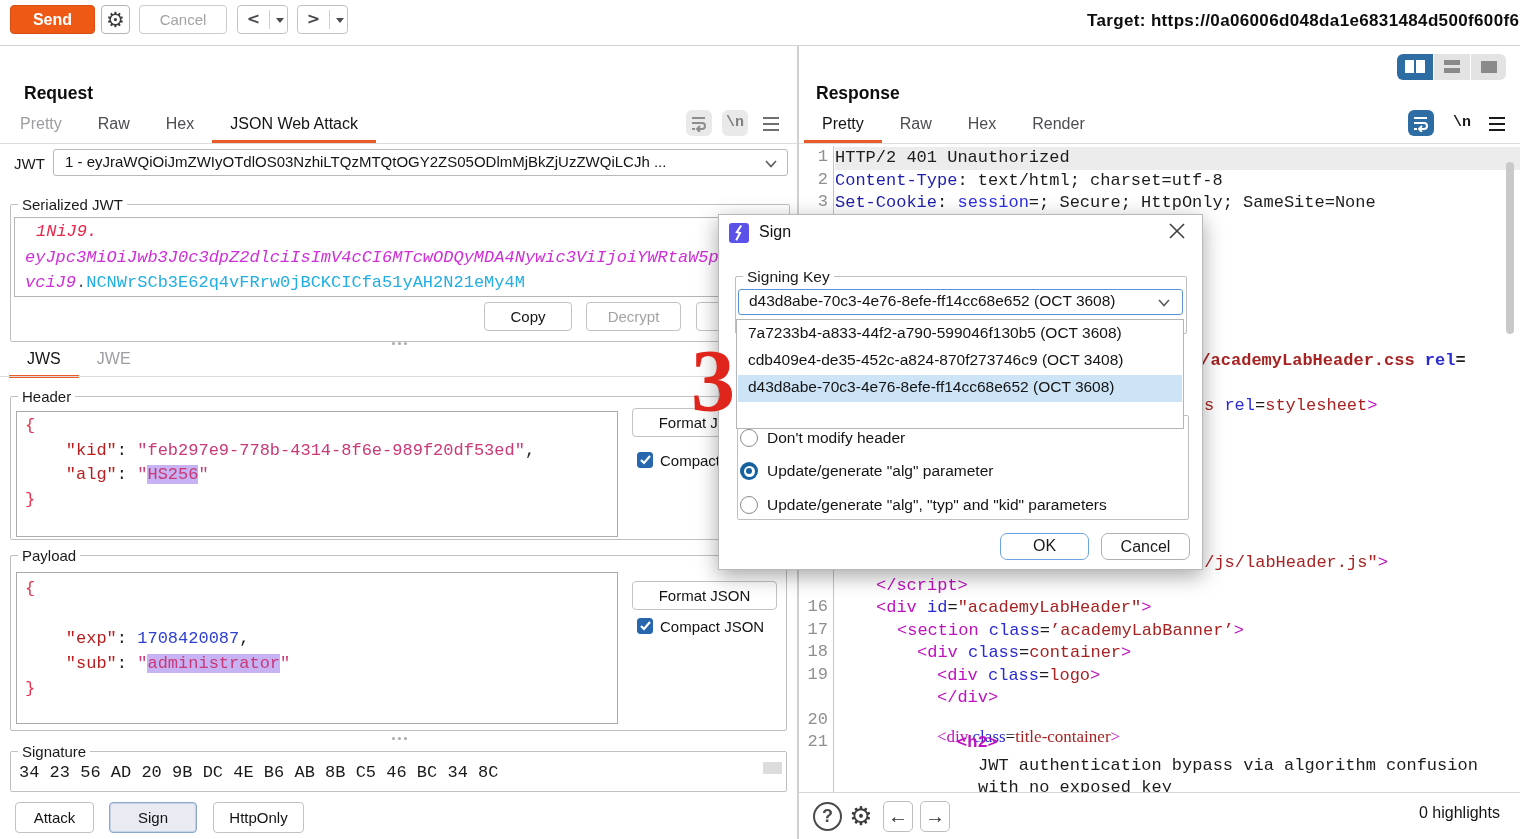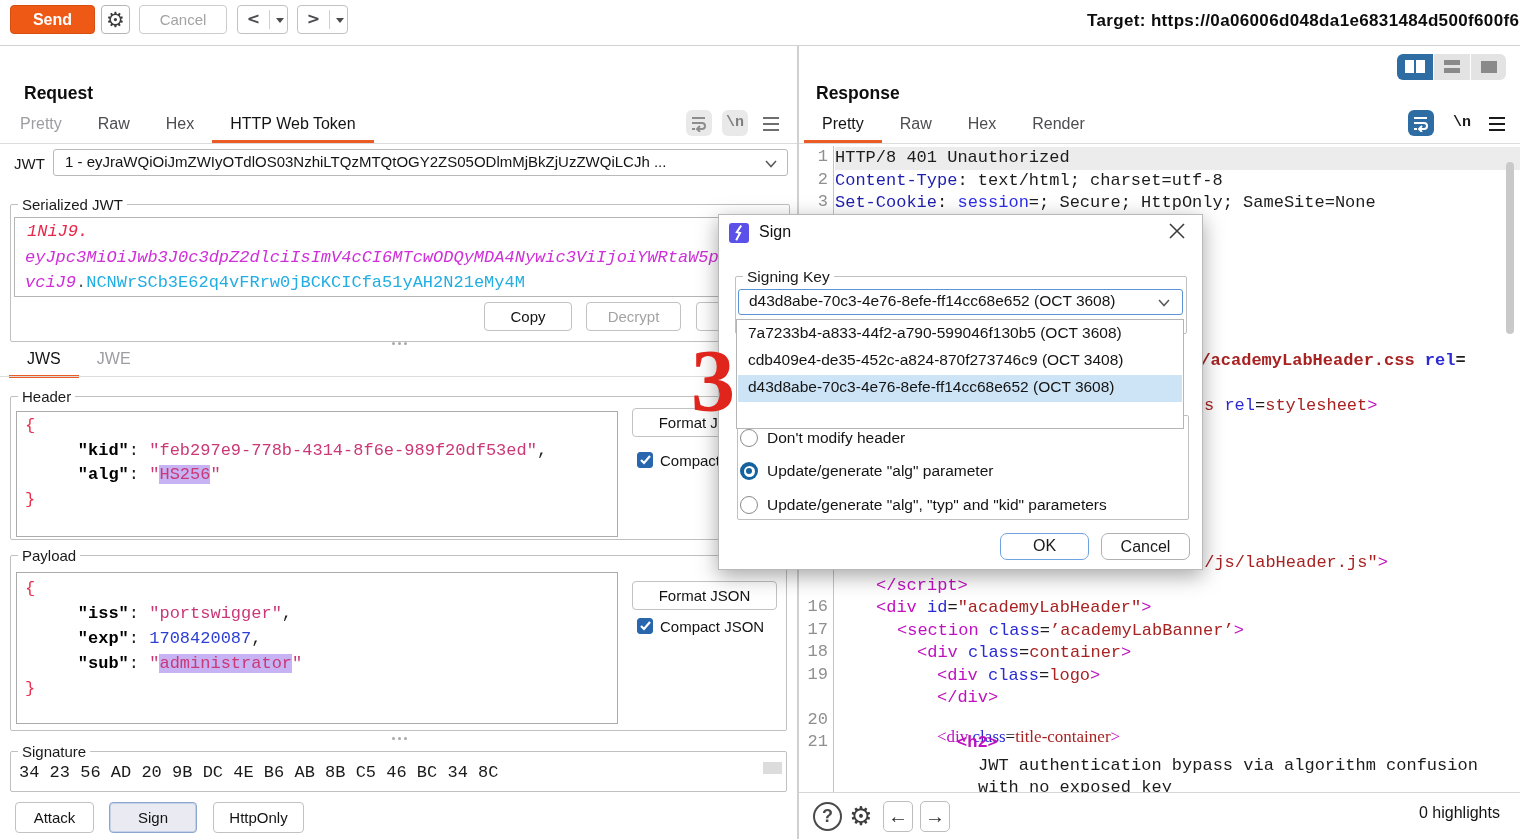--- a/index.html
+++ b/index.html
@@ -66,21 +66,21 @@
   #jwt-select{left:53px;top:149px;width:735px;height:27px;border:1px solid #b9b9b9;border-radius:3px;background:#fff;}
   #jwt-select .val{position:absolute;left:11px;top:3px;font-size:15px;color:#141414;white-space:nowrap;
     width:690px;overflow:hidden;}
   .chev{position:absolute;width:12px;height:8px;}
   .edbox{border:1px solid #ababab;background:#fff;}
   .edlines .ln{position:absolute;left:8px;white-space:pre;font-size:17px;line-height:23px;}
   .jwtline{position:absolute;white-space:pre;font-size:17px;}
 
   
   .c-brace{color:#e7314e;}
-  .c-key{color:#000000;font-weight:bold;margin-left:12px;}
+  .c-key{color:#b91c1c;font-weight:normal;}
   .c-str{color:#ca3877;}
   .c-num{color:#2d3fd4;}
   .c-plain{color:#1c1c1c;}
   .c-hl{background:#c7b2f3;}
   .c-jwtred{color:#e8274b;font-style:italic;}
   .c-jwtmag{color:#cf2fd8;font-style:italic;}
   .c-jwtdot{color:#555;}
   .c-jwtcyan{color:#22aee2;}
   .c-tag{color:#bf10bf;}
   .c-attr{color:#2a2ad2;}
@@ -169,21 +169,21 @@
       <div class="gl">&gt;</div>
       <div class="dv"></div>
       <div class="tri"></div>
     </div>
     <div id="target-label" class="abs">Target: https://0a06006d048da1e6831484d500f600f6</div>
   </div>
 
   <div id="panel-divider" class="abs"></div>
 
   <div class="abs panel-title" style="left:24px;top:83px;">Request</div>
-  <div id="req-tabs" class="abs tabs" style="left:20px;top:115px;"><span class="tab dim">Pretty</span><span class="tab normal">Raw</span><span class="tab normal">Hex</span><span class="tab sel">HTTP Web Token</span></div>
+  <div id="req-tabs" class="abs tabs" style="left:20px;top:115px;"><span class="tab dim">Pretty</span><span class="tab normal">Raw</span><span class="tab normal">Hex</span><span class="tab sel">JSON Web Attack</span></div>
   <div class="abs tabsep" style="left:0;top:143px;width:797px;"></div>
 
   <div class="abs icon-sq" style="left:686px;top:110px;">
     <svg width="18" height="18" viewBox="0 0 18 18" style="margin-top:4px">
       <path d="M2 4 H15" stroke="#8d8d8d" stroke-width="2" fill="none"></path>
       <path d="M2 9 H12 a3 3 0 0 1 0 6 H8" stroke="#8d8d8d" stroke-width="2" fill="none"></path>
       <path d="M2 15 H5" stroke="#8d8d8d" stroke-width="2" fill="none"></path>
       <path d="M10 12 l-3 3 3 3" stroke="#8d8d8d" stroke-width="2" fill="none"></path>
     </svg>
   </div>
@@ -202,21 +202,21 @@
     <svg class="chev" style="right:10px;top:10px;" viewBox="0 0 12 8">
       <polyline points="1,1 6,6.5 11,1" fill="none" stroke="#5c5c5c" stroke-width="1.6"></polyline>
     </svg>
   </div>
 
   <div class="abs fs" style="left:10px;top:204px;width:780px;height:138px;">
     <span class="leg">Serialized JWT</span>
   </div>
   <div class="abs" style="left:14px;top:217px;width:772px;height:80px;border:1px solid #b5b5b5;background:#fff;"></div>
   <div id="jwt-lines" class="abs mono" style="left:25px;top:222px;width:760px;height:74px;overflow:hidden;">
-      <div class="jwtline mono" style="top: 0px; left: 2px;"><span class="c-jwtred">1NiJ9.</span></div>
+      <div class="jwtline mono" style="top: 0px; left: 11px;"><span class="c-jwtred">1NiJ9.</span></div>
       <div class="jwtline mono" style="top: 25.5px; left: 0px;"><span class="c-jwtmag">eyJpc3MiOiJwb3J0c3dpZ2dlciIsImV4cCI6MTcwODQyMDA4Nywic3ViIjoiYWRtaW5pc3RyYXR</span></div>
       <div class="jwtline mono" style="top: 51px; left: 0px;"><span class="c-jwtmag">vciJ9</span><span class="c-jwtdot">.</span><span class="c-jwtcyan">NCNWrSCb3E62q4vFRrw0jBCKCICfa51yAH2N21eMy4M</span></div>
     </div>
   <div class="abs btn" style="left:484px;top:302px;width:88px;height:29px;line-height:27px;">Copy</div>
   <div class="abs btn disabled" style="left:586px;top:302px;width:95px;height:29px;line-height:27px;">Decrypt</div>
   <div class="abs btn" style="left:696px;top:302px;width:80px;height:29px;line-height:27px;"></div>
 
   <div class="abs gripdots" style="left:392px;top:342px;"><span></span><span></span><span></span></div>
 
   <div id="jws-tabs" class="abs tabs" style="left:27px;top:350px;"><span class="tab sel">JWS</span><span class="tab dim">JWE</span></div>
@@ -237,21 +237,20 @@
       <polyline points="1,5 4,8 10,1" fill="none" stroke="#fff" stroke-width="2.2"></polyline>
     </svg>
   </div>
   <div class="abs cb-label" style="left:660px;top:452px;">Compact JSON</div>
 
   <div class="abs fs" style="left:10px;top:555px;width:777px;height:176px;">
     <span class="leg">Payload</span>
   </div>
   <div id="payload-editor" class="abs edbox edlines" style="left:16px;top:572px;width:602px;height:152px;">
       <div class="ln mono" style="top: 4px;"><span class="c-brace">{</span></div>
-      <div class="ln mono" style="top: 29px;"><span class="c-plain">    </span><span class="c-key">″iss″</span><span class="c-plain">: </span><span class="c-str">″portswigger″</span><span class="c-plain">,</span></div>
       <div class="ln mono" style="top: 54px;"><span class="c-plain">    </span><span class="c-key">″exp″</span><span class="c-plain">: </span><span class="c-num">1708420087</span><span class="c-plain">,</span></div>
       <div class="ln mono" style="top: 79px;"><span class="c-plain">    </span><span class="c-key">″sub″</span><span class="c-plain">: </span><span class="c-str">″</span><span class="c-str c-hl">administrator</span><span class="c-str">″</span></div>
       <div class="ln mono" style="top: 104px;"><span class="c-brace">}</span></div>
     </div>
   <div class="abs btn" style="left:632px;top:581px;width:145px;height:29px;line-height:27px;">Format JSON</div>
   <div class="abs checkbox" style="left:637px;top:618px;">
     <svg width="11" height="10" viewBox="0 0 11 10">
       <polyline points="1,5 4,8 10,1" fill="none" stroke="#fff" stroke-width="2.2"></polyline>
     </svg>
   </div>
@@ -300,21 +299,21 @@
   </div>
   <div class="abs hamb" style="left:1489px;top:113px;">
     <div style="background:#1a1a1a"></div>
     <div style="background:#1a1a1a"></div>
     <div style="background:#1a1a1a"></div>
   </div>
 
   <div id="resp-code" class="abs">
       <div class="rowbg" style="top: 1px;"></div>
       <div class="gut" style="top: 1px;">1</div>
-      <pre class="codeline abs" style="top: 1px; left: 35px;"><span class="c-plain">HTTP/8 401 Unauthorized</span></pre>
+      <pre class="codeline abs" style="top: 1px; left: 35px;"><span class="c-plain">HTTP/2 401 Unauthorized</span></pre>
       <div class="gut" style="top: 23.5px;">2</div>
       <pre class="codeline abs" style="top: 23.5px; left: 35px;"><span class="c-hdr">Content-Type</span><span class="c-plain">: </span><span class="c-plain">text/html; charset=utf-8</span></pre>
       <div class="gut" style="top: 46px;">3</div>
       <pre class="codeline abs" style="top: 46px; left: 35px;"><span class="c-hdr">Set-Cookie</span><span class="c-plain">: </span><span class="c-cookie">session</span><span class="c-plain">=; Secure; HttpOnly; SameSite=None</span></pre>
       <pre class="codeline abs" style="top: 203.5px; left: 380px; font-weight: bold;"><span class="c-val">ss/academyLabHeader.css</span><span class="c-plain"> </span><span class="c-attr">rel</span><span class="c-plain">=</span></pre>
       <pre class="codeline abs" style="top: 248.5px; left: 404px;"><span class="c-val">s</span><span class="c-plain"> </span><span class="c-attr">rel</span><span class="c-plain">=</span><span class="c-val">stylesheet</span><span class="c-tag">&gt;</span></pre>
       <pre class="codeline abs" style="top: 406px; left: 394px;"><span class="c-val">r/js/labHeader.js″</span><span class="c-tag">&gt;</span></pre>
       <pre class="codeline abs" style="top: 428.5px; left: 76px;"><span class="c-tag">&lt;/script&gt;</span></pre>
       <div class="gut" style="top: 451px;">16</div>
       <pre class="codeline abs" style="top: 451px; left: 76px;"><span class="c-tag">&lt;div</span><span class="c-plain"> </span><span class="c-attr">id</span><span class="c-plain">=</span><span class="c-val">″academyLabHeader″</span><span class="c-tag">&gt;</span></pre>

